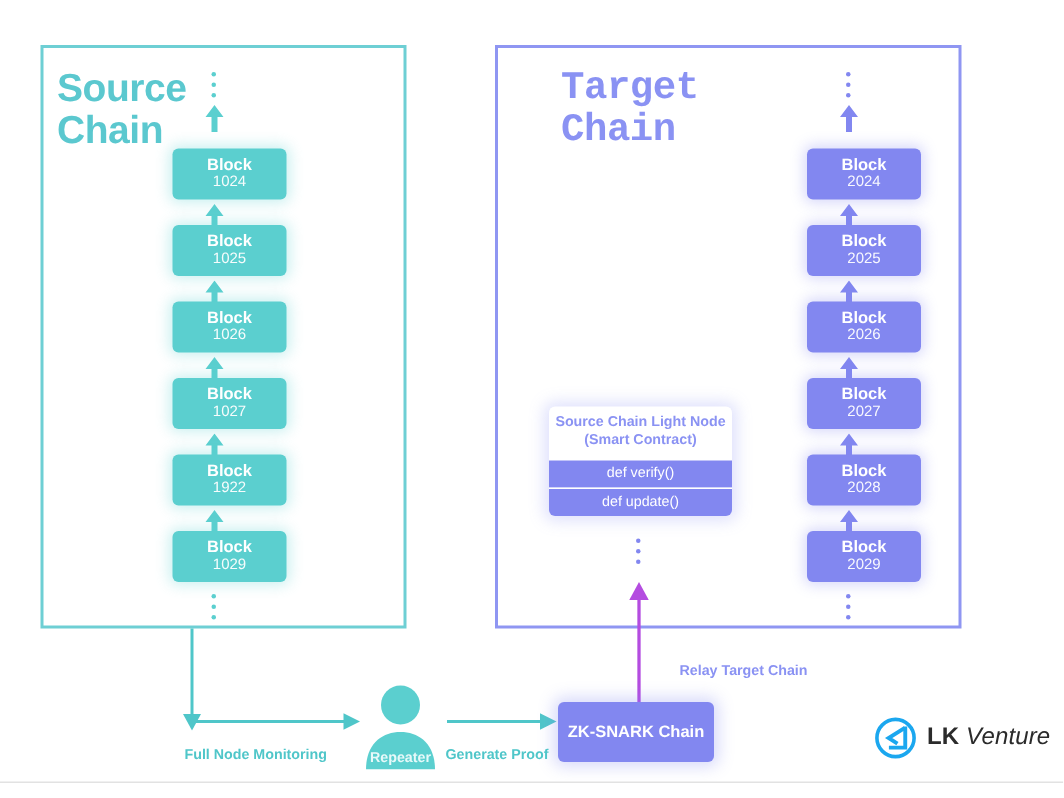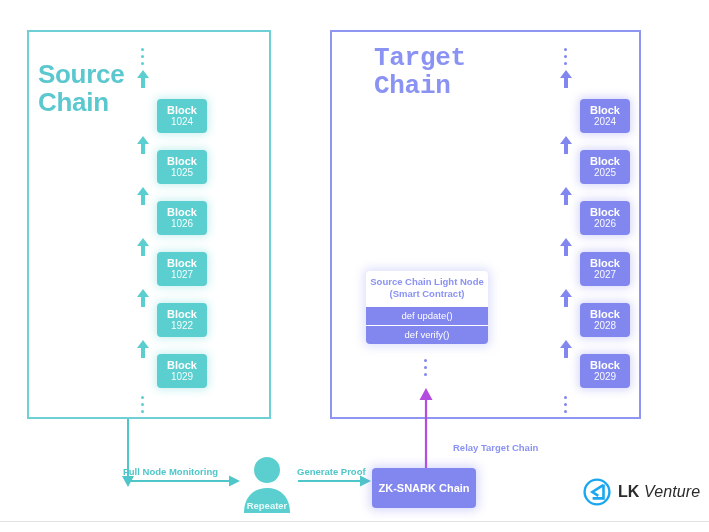--- a/index.html
+++ b/index.html
@@ -46,44 +46,42 @@
     font-size: 26px;
     font-weight: bold;
     line-height: 1.08;
     letter-spacing: -0.3px;
     white-space: pre-line;
   }
   #source-chain-title {
     left: 38px;
     top: 44px;
     color: #5bc8cf;
-    margin-top: 16px;
   }
   #target-chain-title {
     left: 374px;
     top: 44px;
     color: #8a92f3;
     text-align: left;
     font-family: Liberation Mono, monospace;
   }
 
   
   .block {
     position: absolute;
-    width: 50px;
+    width: 76px;
     height: 34px;
     border-radius: 4px;
     display: flex;
     flex-direction: column;
     align-items: center;
     justify-content: center;
     color: #ffffff;
     text-align: center;
     line-height: 1.05;
-    margin-left: 42px;
   }
   .block .bl-name {
     font-size: 11px;
     font-weight: bold;
   }
   .block .bl-num {
     font-size: 10px;
     font-weight: normal;
     opacity: 0.95;
   }
@@ -188,21 +186,21 @@
     margin-top: 16px;
   }
 
   
   .flow-label {
     position: absolute;
     font-size: 9.5px;
     font-weight: bold;
     white-space: nowrap;
   }
-  .flow-label.teal { color: #4fc6c9; }
+  .flow-label.teal { color: #4fc6c9; margin-top: 32px; }
   .flow-label.purple { color: #8a92f3; }
 
   .svg-layer {
     position: absolute;
     left: 0;
     top: 0;
     width: 709px;
     height: 532px;
     pointer-events: none;
   }
@@ -390,22 +388,22 @@
     <i></i>
     <i></i>
     <i></i>
   </div>
 
   <div id="light-node-card">
     <div class="ln-head">
       <div>Source Chain  Light Node</div>
       <div>(Smart Contract)</div>
     </div>
+    <div class="ln-row">def verify()</div>
     <div class="ln-row">def update()</div>
-    <div class="ln-row">def verify()</div>
   </div>
 
   <div class="v-dots purple" style="left:424px; top:359px;">
     <i></i>
     <i></i>
     <i></i>
   </div>
 
   <svg class="svg-layer" width="709" height="532" viewBox="0 0 709 532">
 

